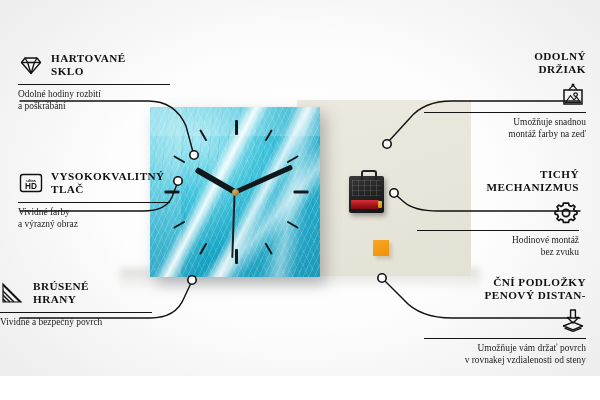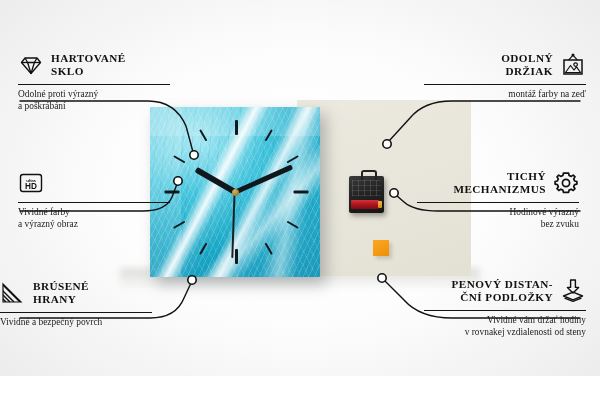--- a/index.html
+++ b/index.html
@@ -177,21 +177,21 @@
     background: #141414;
     margin: 4px 0 4px 0;
   }
   .feature .desc {
     font-size: 9.4px;
     line-height: 11.4px;
     color: #1c1c1c;
   }
   .feature.left  .head { justify-content: flex-start; }
   .feature.left  .title, .feature.left .desc { text-align: left; }
-  .feature.right .head { justify-content: flex-end; flex-direction: row; }
+  .feature.right .head { justify-content: flex-end; flex-direction: column; align-items: flex-end; }
   .feature.right .title, .feature.right .desc { text-align: right; }
 
   .icon {
     width: 26px; height: 26px;
     flex: 0 0 26px;
     display: block;
   }
   .icon svg { display:block; width:26px; height:26px; }
 
   
@@ -276,33 +276,37 @@
               <path d="M9.6,10.5 L16.4,10.5"></path>
         </g>
           </svg>
       </span>
       <div>
         <div class="title">HARTOVANÉ</div>
         <div class="title">SKLO</div>
       </div>
     </div>
     <div class="rule"></div>
-    <div class="desc">Odolné proti výrazný</div>
+    <div class="desc">Odolné hodiny rozbití</div>
     <div class="desc">a poškrábání</div>
   </div>
 
   <div class="feature left" id="feat-print">
     <div class="head">
       <span class="icon">
         <svg viewBox="0 0 26 26">
           <rect x="2.5" y="4.5" width="21" height="17" rx="2.5" fill="none" stroke="#111" stroke-width="1.4"></rect>
           <text x="13" y="11.6" font-family="Liberation Sans, sans-serif" font-size="4.4" font-weight="bold" fill="#111" text-anchor="middle">ultra</text>
           <text x="13" y="19" font-family="Liberation Sans, sans-serif" font-size="8.2" font-weight="bold" fill="#111" text-anchor="middle">HD</text>
         </svg>
       </span>
+      <div>
+        <div class="title">VYSOKOKVALITNÝ</div>
+        <div class="title">TLAČ</div>
+      </div>
     </div>
     <div class="rule"></div>
     <div class="desc">Vividné farby</div>
     <div class="desc">a výrazný obraz</div>
   </div>
 
   <div class="feature left" id="feat-edges">
     <div class="head">
       <span class="icon">
         <svg viewBox="0 0 26 26">
@@ -343,57 +347,58 @@
         <svg viewBox="0 0 26 26">
           <path d="M13,3.2 L8.6,8.2 M13,3.2 L17.4,8.2" fill="none" stroke="#111" stroke-width="1.2"></path>
           <circle cx="13" cy="3" r="1.5" fill="#111"></circle>
           <rect x="4" y="8" width="18" height="14" fill="none" stroke="#111" stroke-width="1.5"></rect>
           <path d="M5.5,20.5 L10.5,13.5 L14,18 L16.5,14.8 L20.5,20.5 Z" fill="none" stroke="#111" stroke-width="1.2" stroke-linejoin="round"></path>
           <circle cx="15.6" cy="12.6" r="1.8" fill="none" stroke="#111" stroke-width="1.2"></circle>
         </svg>
       </span>
     </div>
     <div class="rule"></div>
+    <div class="desc">Umožňuje snadnou</div>
     <div class="desc">montáž farby na zeď</div>
   </div>
 
   <div class="feature right" id="feat-mechanism">
     <div class="head">
       <div>
         <div class="title">TICHÝ</div>
         <div class="title">MECHANIZMUS</div>
       </div>
       <span class="icon">
         <svg viewBox="0 0 26 26">
           <g fill="none" stroke="#111" stroke-width="1.7" stroke-linejoin="round">
             <path d="M13,3.2 l2.6,0 l0.5,2.3 l2.1,0.9 l2,-1.3 l1.8,1.8 l-1.3,2 l0.9,2.1 l2.3,0.5 l0,2.6 l-2.3,0.5 l-0.9,2.1 l1.3,2 l-1.8,1.8 l-2,-1.3 l-2.1,0.9 l-0.5,2.3 l-2.6,0 l-2.6,0 l-0.5,-2.3 l-2.1,-0.9 l-2,1.3 l-1.8,-1.8 l1.3,-2 l-0.9,-2.1 l-2.3,-0.5 l0,-2.6 l2.3,-0.5 l0.9,-2.1 l-1.3,-2 l1.8,-1.8 l2,1.3 l2.1,-0.9 l0.5,-2.3 Z"></path>
             <circle cx="13" cy="13" r="3.6"></circle>
           </g>
         </svg>
       </span>
     </div>
     <div class="rule"></div>
-    <div class="desc">Hodinové výrazný</div>
+    <div class="desc">Hodinové montáž</div>
     <div class="desc">bez zvuku</div>
   </div>
 
   <div class="feature right" id="feat-foam">
     <div class="head">
       <div>
+        <div class="title">ČNÍ PODLOŽKY</div>
         <div class="title">PENOVÝ DISTAN-</div>
-        <div class="title">ČNÍ PODLOŽKY</div>
       </div>
       <span class="icon">
         <svg viewBox="0 0 26 26">
           <g fill="none" stroke="#111" stroke-width="1.4" stroke-linejoin="round">
             <path d="M10.6,2 L15.4,2 L15.4,9.4 L18.6,9.4 L13,15 L7.4,9.4 L10.6,9.4 Z"></path>
             <path d="M13,14.2 L22.5,18 L13,21.8 L3.5,18 Z"></path>
             <path d="M4.6,20.1 L13,23.4 L21.4,20.1"></path>
           </g>
         </svg>
       </span>
     </div>
     <div class="rule"></div>
-    <div class="desc">Vividné vám držať hodiny</div>
+    <div class="desc">Umožňuje vám držať povrch</div>
     <div class="desc">v rovnakej vzdialenosti od steny</div>
   </div>
 
 </div>
 
 </body></html>

